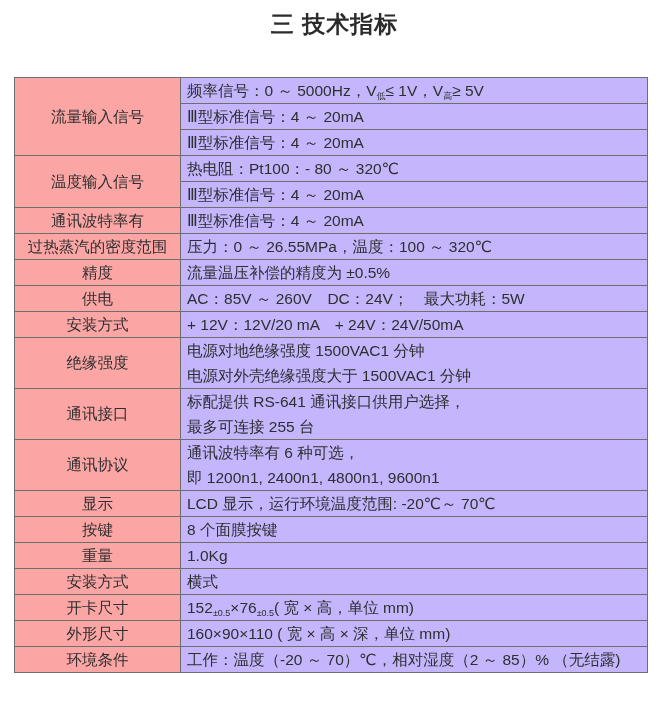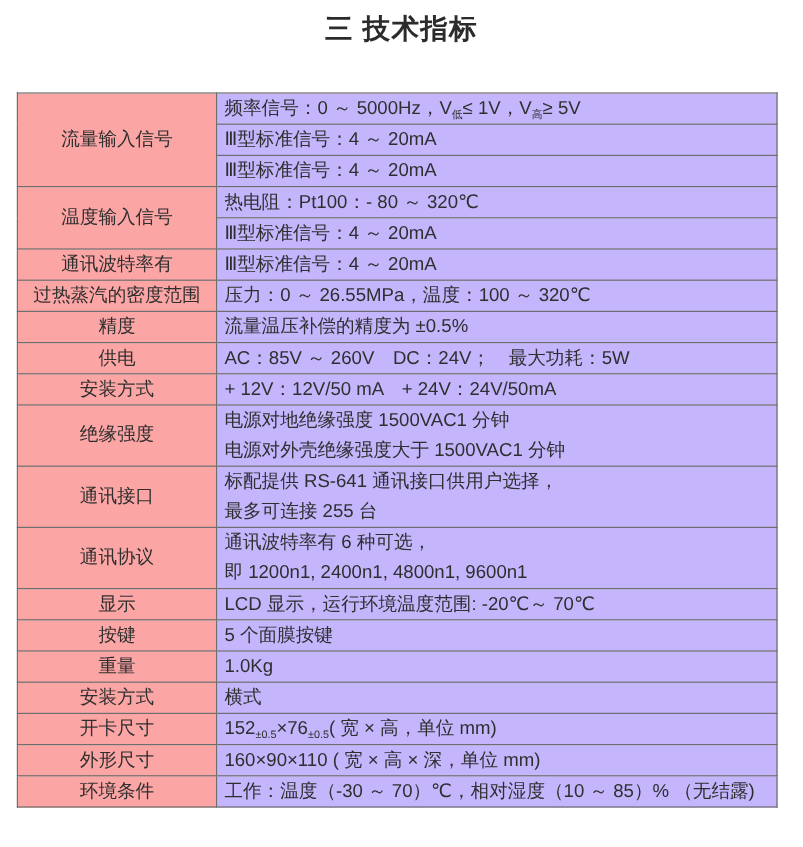--- a/index.html
+++ b/index.html
@@ -115,21 +115,21 @@
         </tr>
         <tr>
           <td class="label-cell" rowspan="1">供电</td>
           <td class="value-cell">
             <div class="value-line">AC：85V ～ 260V　DC：24V；　最大功耗：5W</div>
           </td>
         </tr>
         <tr>
           <td class="label-cell" rowspan="1">安装方式</td>
           <td class="value-cell">
-            <div class="value-line">+ 12V：12V/50 mA　+ 24V：24V/50mA</div>
+            <div class="value-line">+ 12V：12V/20 mA　+ 24V：24V/50mA</div>
           </td>
         </tr>
         <tr>
           <td class="label-cell" rowspan="1">绝缘强度</td>
           <td class="value-cell">
             <div class="value-line">电源对地绝缘强度 1500VAC1 分钟</div>
             <div class="value-line">电源对外壳绝缘强度大于 1500VAC1 分钟</div>
           </td>
         </tr>
         <tr>
@@ -148,21 +148,21 @@
         </tr>
         <tr>
           <td class="label-cell" rowspan="1">显示</td>
           <td class="value-cell">
             <div class="value-line">LCD 显示，运行环境温度范围: -20℃～ 70℃</div>
           </td>
         </tr>
         <tr>
           <td class="label-cell" rowspan="1">按键</td>
           <td class="value-cell">
-            <div class="value-line">5 个面膜按键</div>
+            <div class="value-line">8 个面膜按键</div>
           </td>
         </tr>
         <tr>
           <td class="label-cell" rowspan="1">重量</td>
           <td class="value-cell">
             <div class="value-line">1.0Kg</div>
           </td>
         </tr>
         <tr>
           <td class="label-cell" rowspan="1">安装方式</td>
@@ -178,18 +178,18 @@
         </tr>
         <tr>
           <td class="label-cell" rowspan="1">外形尺寸</td>
           <td class="value-cell">
             <div class="value-line">160×90×110 ( 宽 × 高 × 深，单位 mm)</div>
           </td>
         </tr>
         <tr>
           <td class="label-cell" rowspan="1">环境条件</td>
           <td class="value-cell">
-            <div class="value-line">工作：温度（-30 ～ 70）℃，相对湿度（10 ～ 85）% （无结露)</div>
+            <div class="value-line">工作：温度（-20 ～ 70）℃，相对湿度（2 ～ 85）% （无结露)</div>
           </td>
         </tr>
       </tbody>
   </table>
 </div>
 
 </body></html>

